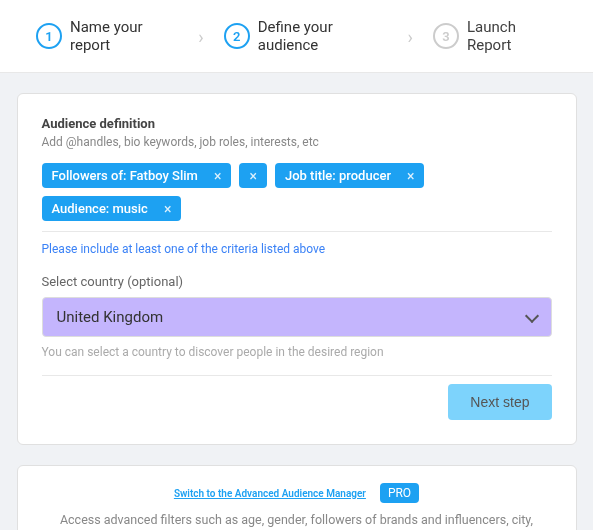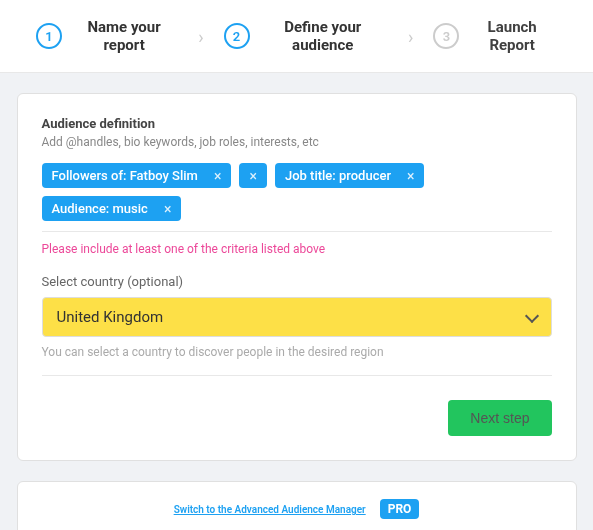--- a/index.html
+++ b/index.html
@@ -46,22 +46,21 @@
       color: #1da1f2;
       background: #fff;
     }
     .step-circle.inactive {
       border: 2.5px solid #ccc;
       color: #ccc;
       background: #fff;
     }
     .step-label {
       font-size: 15px;
-      font-weight: 700;
-      text-align: center;
+      font-weight: 400;
     }
     .step-label.active { color: #333; }
     .step-label.inactive { color: #404040; }
     .step-divider {
       color: #ccc;
       font-size: 18px;
       padding: 0 4px;
     }
 
     
@@ -108,21 +107,21 @@
     .tag-close {
       cursor: pointer;
       font-size: 14px;
       font-weight: 400;
       opacity: 0.85;
       line-height: 1;
     }
 
     .hint-text {
       font-size: 12px;
-      color: #ec4899;
+      color: #3b82f6;
       margin-top: 6px;
       margin-bottom: 18px;
       border-top: 1px solid #e8e8e8;
       padding-top: 10px;
     }
 
     
     .country-label {
       font-size: 13px;
       color: #666;
@@ -131,38 +130,38 @@
     .country-select {
       display: flex;
       align-items: center;
       justify-content: space-between;
       border: 1px solid #ddd;
       border-radius: 4px;
       padding: 10px 14px;
       font-size: 15px;
       color: #333;
       cursor: pointer;
-      background: #fde047;
+      background: #c4b5fd;
       margin-bottom: 8px;
     }
     .country-hint {
       font-size: 12px;
       color: #aaa;
-      margin-bottom: 24px;
+      margin-bottom: 8px;
       border-bottom: 1px solid #e8e8e8;
       padding-bottom: 16px;
     }
 
     
     .btn-row {
       display: flex;
       justify-content: flex-end;
     }
     .next-btn {
-      background: #22c55e;
+      background: #7dd3fc;
       color: #555;
       border: none;
       border-radius: 4px;
       padding: 10px 22px;
       font-size: 14px;
       font-weight: 500;
       cursor: pointer;
     }
 
     
@@ -181,21 +180,21 @@
       font-weight: 600;
       text-decoration: underline;
       cursor: pointer;
       margin-right: 10px;
     }
     .pro-badge {
       display: inline-block;
       background: #1da1f2;
       color: #fff;
       font-size: 12px;
-      font-weight: 700;
+      font-weight: 400;
       padding: 3px 8px;
       border-radius: 4px;
     }
     .advanced-desc {
       font-size: 12.5px;
       color: #888;
       margin-top: 8px;
       line-height: 1.5;
     }
 

